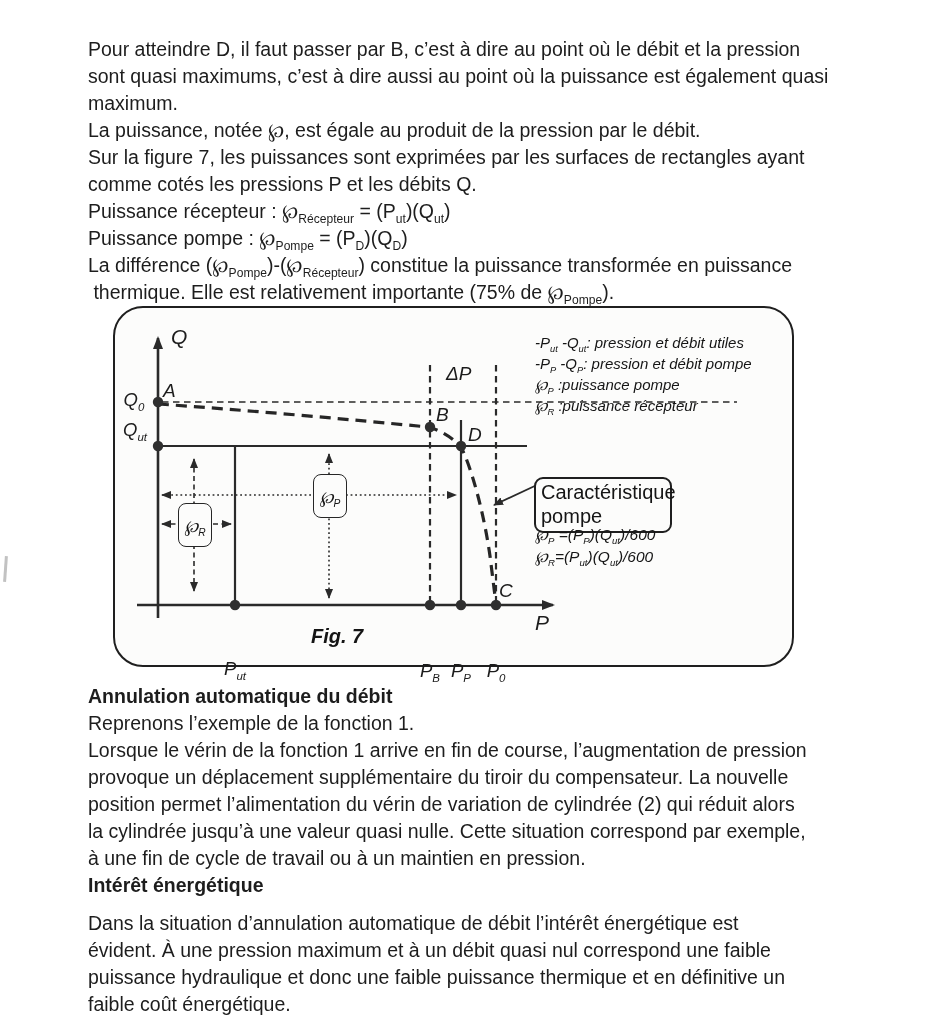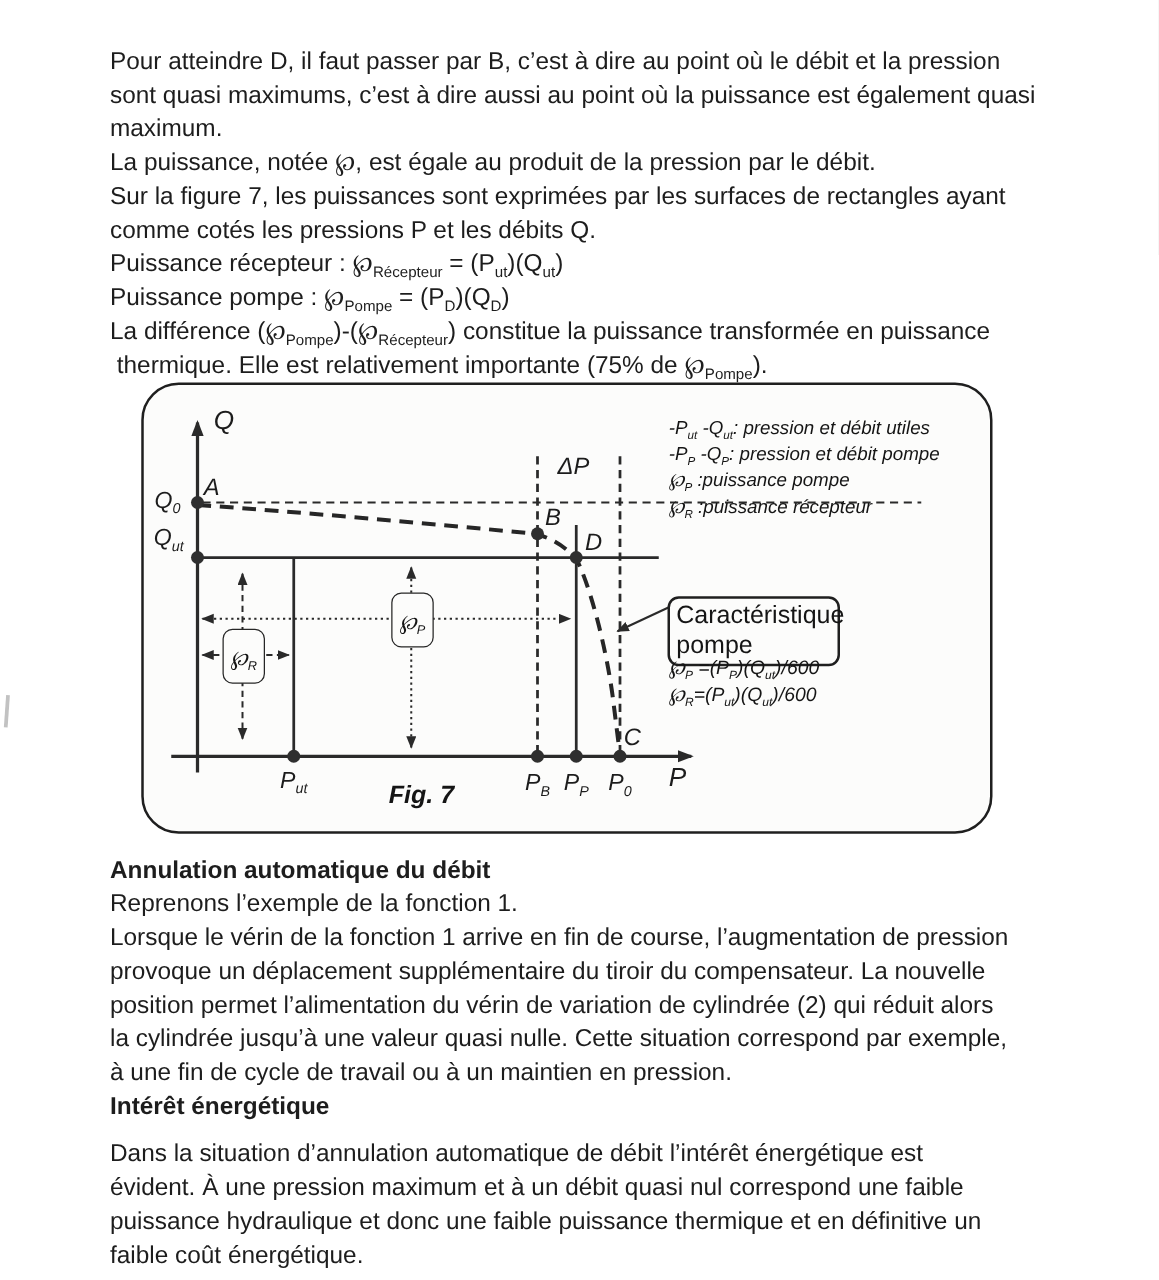--- a/index.html
+++ b/index.html
@@ -11,21 +11,21 @@
   .heading{height:27px;line-height:27px;font-size:19.5px;font-weight:700;white-space:pre;}
   sub{font-size:0.62em;line-height:0;}
   
   .figure{position:absolute;left:113px;top:306px;width:677px;height:357px;
           border:2.4px solid #1f1f1f;border-radius:30px;background:#fcfcfb;}
   .figure svg{position:absolute;left:0;top:0;}
   .flabel{position:absolute;font-style:italic;color:#1c1c1c;white-space:pre;}
   .pt{font-size:19px;}
   .tick{font-size:18.5px;}
   .ra{text-align:center;}
-  .ctr{text-align:center;}
+  .ctr{text-align:center;margin-top:45px;}
   .axis-lab{font-size:21px;}
   .legend{position:absolute;left:420px;top:24px;width:250px;font-style:italic;
           font-size:15px;line-height:21px;color:#151515;}
   .formulas{position:absolute;left:420px;top:216px;width:250px;font-style:italic;
           font-size:15.5px;line-height:22px;color:#151515;}
   .callout{position:absolute;left:419px;top:145px;width:124px;border:2.2px solid #1f1f1f;
           border-radius:9px;background:#fcfcfb;padding:1px 5px 3px 5px;
           font-size:20px;line-height:24px;color:#151515;margin-top:24px;}
   .pbox{position:absolute;width:32px;height:42px;border:1.8px solid #262626;border-radius:8px;
         background:#fcfcfb;display:flex;align-items:center;justify-content:center;

